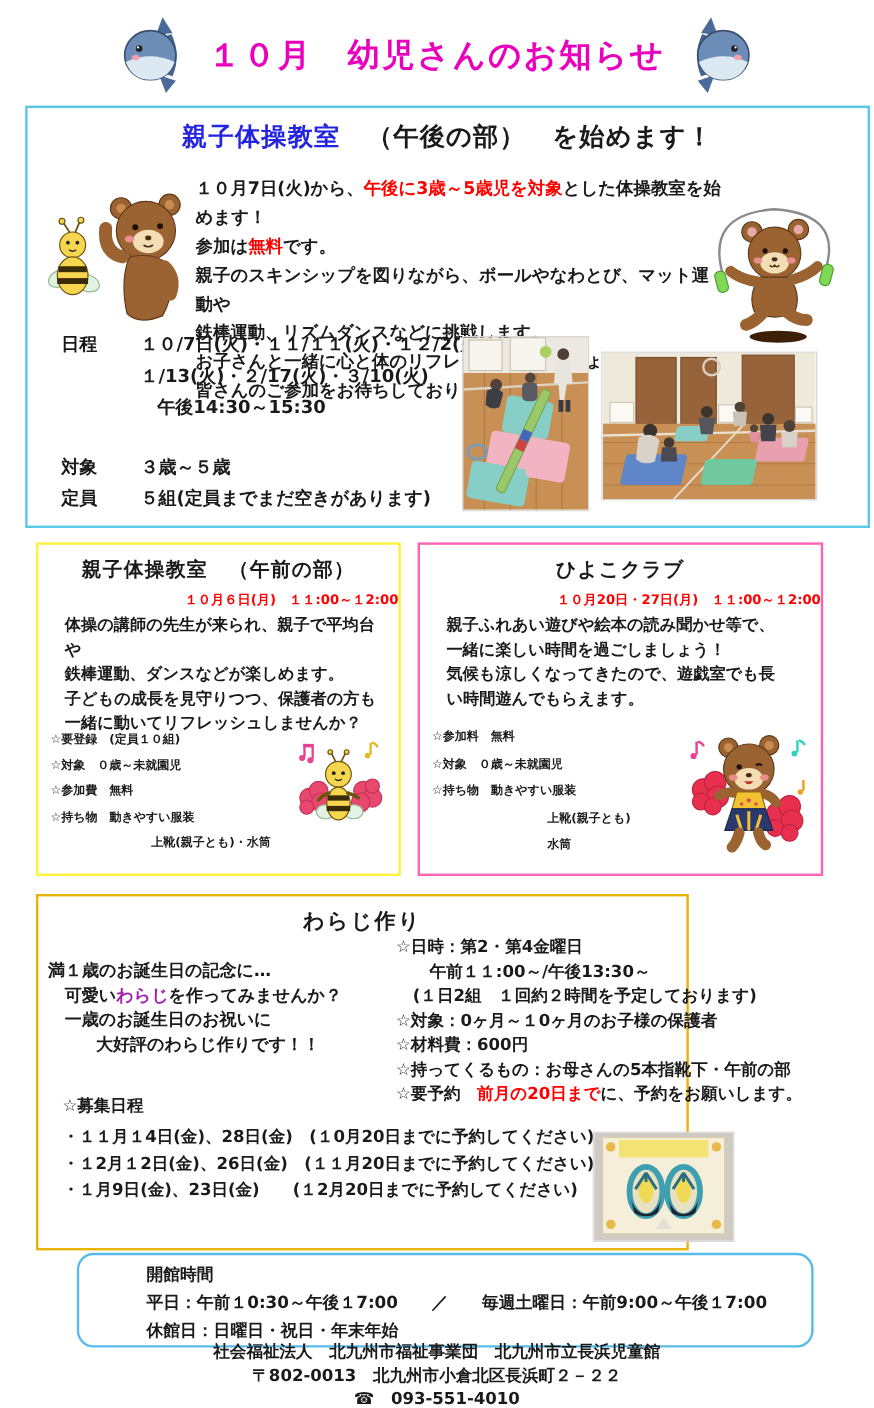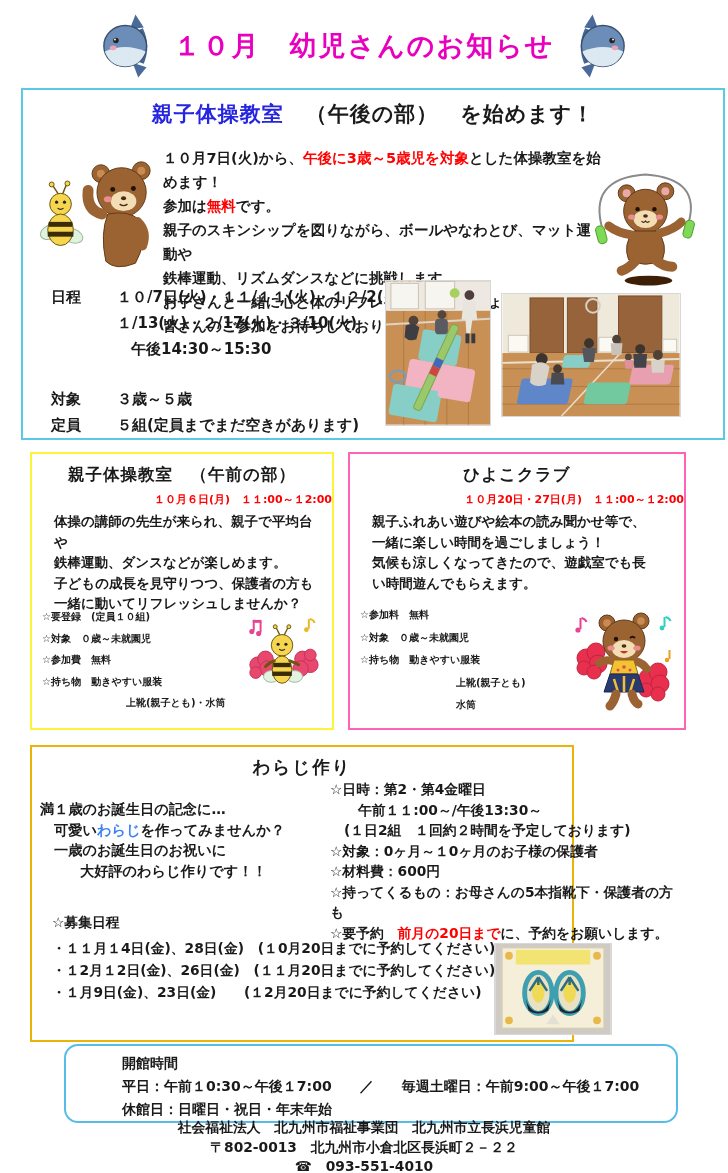--- a/index.html
+++ b/index.html
@@ -16,23 +16,23 @@
   .box2 { left:30px; top:452px; width:304px; height:278px; border:2px solid #fbf43a; }
   .box3 { left:348px; top:452px; width:338px; height:278px; border:2px solid #ff63b5; }
   .box4 { left:30px; top:745px; width:544px; height:297px; border:2px solid #eab308; }
   .roundbox { left:64px; top:1044px; width:614px; height:79px; border:2px solid #57bde8; border-radius:14px; }
   .header { position:absolute; left:0; top:8px; width:100%; height:76px;
             display:flex; align-items:center; justify-content:center; gap:20px; }
   .page-title { font-size:27px; color:#e800be; letter-spacing:2px; }
   .s1-title { text-align:center; margin-top:10px; font-size:21px; letter-spacing:1px; }
   .blue-t { color:#2525e0; }
   .red { color:#ff0000; }
-  .green { color:#3b82f6; }
+  .green { color:#a21caf; }
   .s1-intro { position:absolute; left:140px; top:56px; width:440px; font-size:14.5px; line-height:24px; }
-  .s1-sched { position:absolute; left:28px; top:194px; font-size:15px; line-height:26px; }
+  .s1-sched { position:absolute; left:28px; top:184px; font-size:15px; line-height:26px; }
   .srow { display:flex; }
   .slabel { width:66px; }
   .gap22 { height:24px; }
   .indent1 { padding-left:14px; }
   .sec-title { text-align:center; margin-top:10px; font-size:16.5px; letter-spacing:1px; }
   .sec-date { font-size:11px; margin-top:6px;text-align:right; }
   .s2-date { padding-left:28px; }
   .s3-date { padding-left:10px; }
   .sec-body { padding-left:22px; padding-right:6px; margin-top:4px; font-size:13.5px; line-height:20.5px; }
   .sec-items { position:absolute; left:10px; font-size:10px; line-height:21.5px; }
@@ -383,21 +383,21 @@
       <div class="ind14"><span>可愛い</span><span class="green">わらじ</span><span>を作ってみませんか？</span></div>
       <div class="ind14">一歳のお誕生日のお祝いに</div>
       <div class="ind40">大好評のわらじ作りです！！</div>
     </div>
     <div class="s4-right">
       <div>☆日時：第2・第4金曜日</div>
       <div class="ind28">午前１１:00～/午後13:30～</div>
       <div class="ind14">(１日2組　１回約２時間を予定しております)</div>
       <div>☆対象：0ヶ月～１0ヶ月のお子様の保護者</div>
       <div>☆材料費：600円</div>
-      <div>☆持ってくるもの：お母さんの5本指靴下・保護者の方も</div>
+      <div>☆持ってくるもの：お母さんの5本指靴下・午前の部</div>
       <div><span>☆要予約　</span><span class="red">前月の20日まで</span><span>に、予約をお願いします。</span></div>
     </div>
     <div class="s4-recruit">
       <div class="rt">☆募集日程</div>
       <div>・１１月１4日(金)、28日(金)　(１0月20日までに予約してください)</div>
       <div>・１2月１2日(金)、26日(金)　(１１月20日までに予約してください)</div>
       <div>・１月9日(金)、23日(金)　　(１2月20日までに予約してください)</div>
     </div>
 
     <svg class="photo" style="left:462px; top:196px;" width="118" height="92" viewBox="0 0 118 92">

